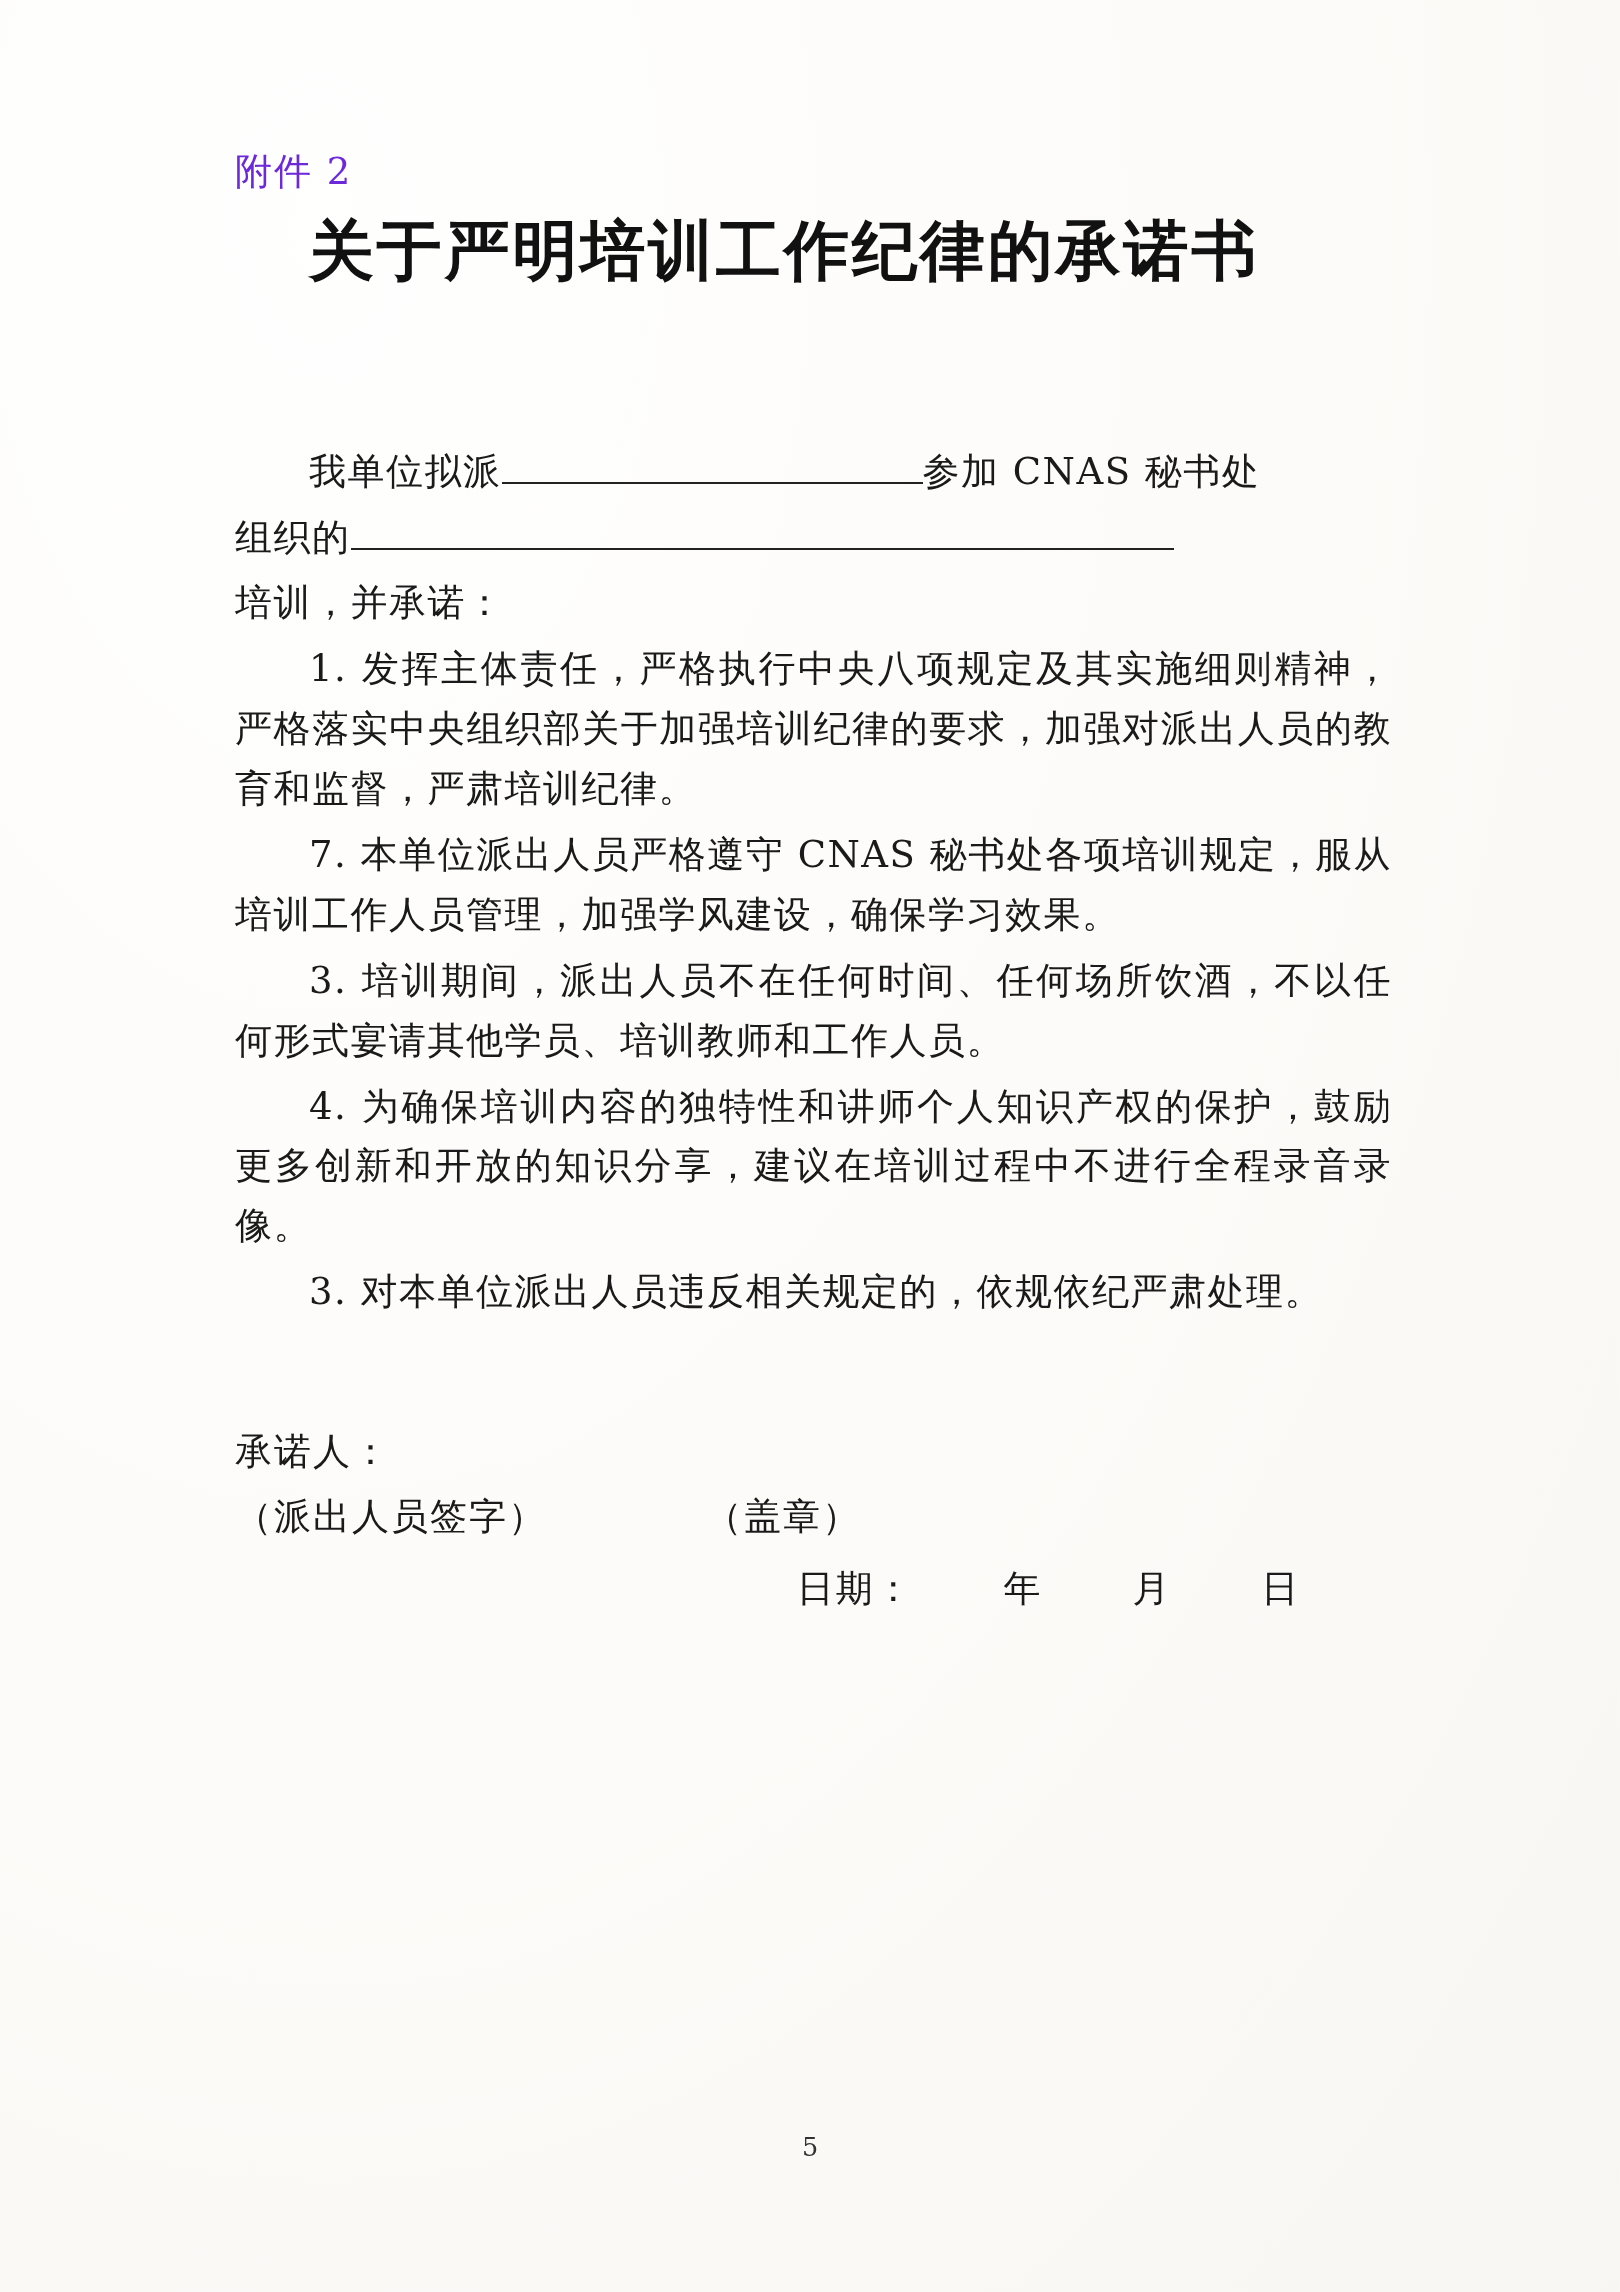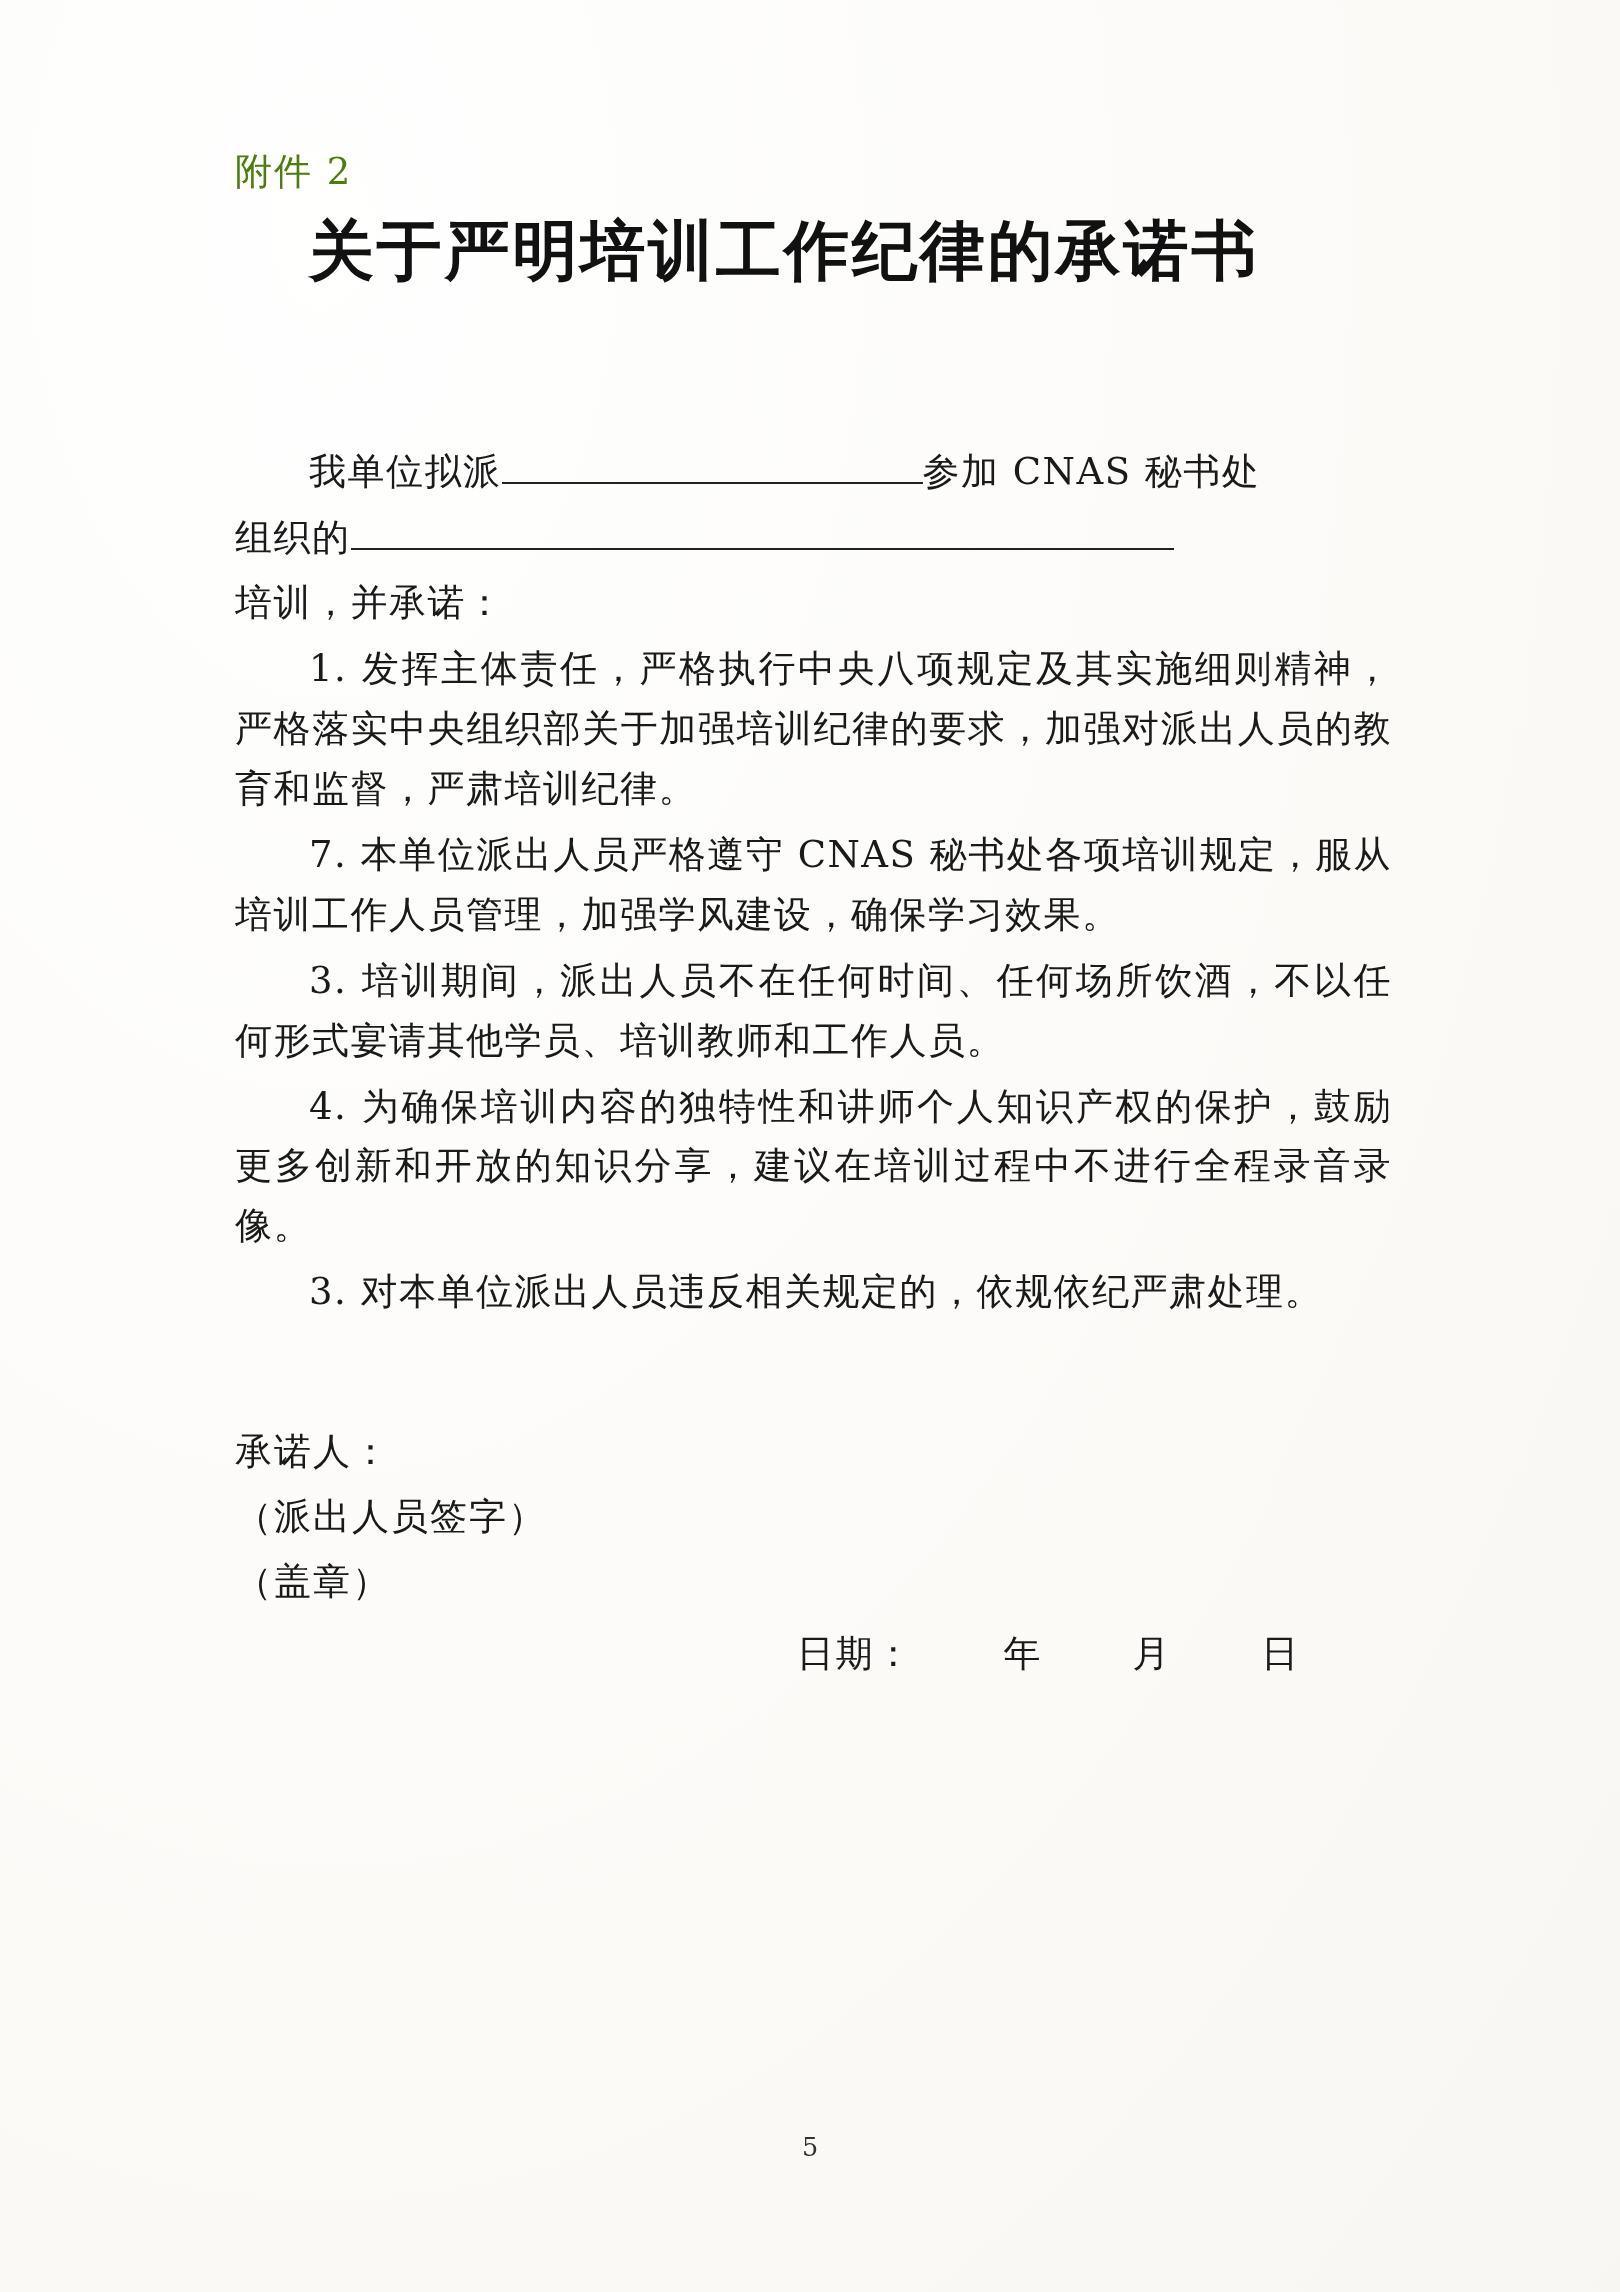--- a/index.html
+++ b/index.html
@@ -30,21 +30,21 @@
   }
   .content {
     position: absolute;
     left: 235px;
     top: 147px;
     width: 1157px;
   }
   .attachment-label {
     font-size: 37px;
     letter-spacing: 2px;
-    color: #4d7c0f;
+    color: #6d28d9;
     margin-bottom: 6px;
   }
   .doc-title {
     text-align: center;
     font-size: 65px;
     font-weight: 700;
     letter-spacing: 2.9px;
     color: #111;
     font-family: "DejaVu Sans", sans-serif;
     margin: 9.8px 0 0 0;
@@ -72,21 +72,20 @@
   .blank-a { width: 421px; }
   .blank-b { width: 823px; }
   .sig-block {
     margin-top: 98px;
     font-size: 37px;
     letter-spacing: 2px;
     line-height: 1.75;
   }
   .sig-row {
     display: flex;
-    flex-direction: column;
   }
   .sig-left {
     width: 470px;
   }
   .sig-right {
     flex: 1;
   }
   .date-row {
     margin-top: 7.8px;
     display: flex;

